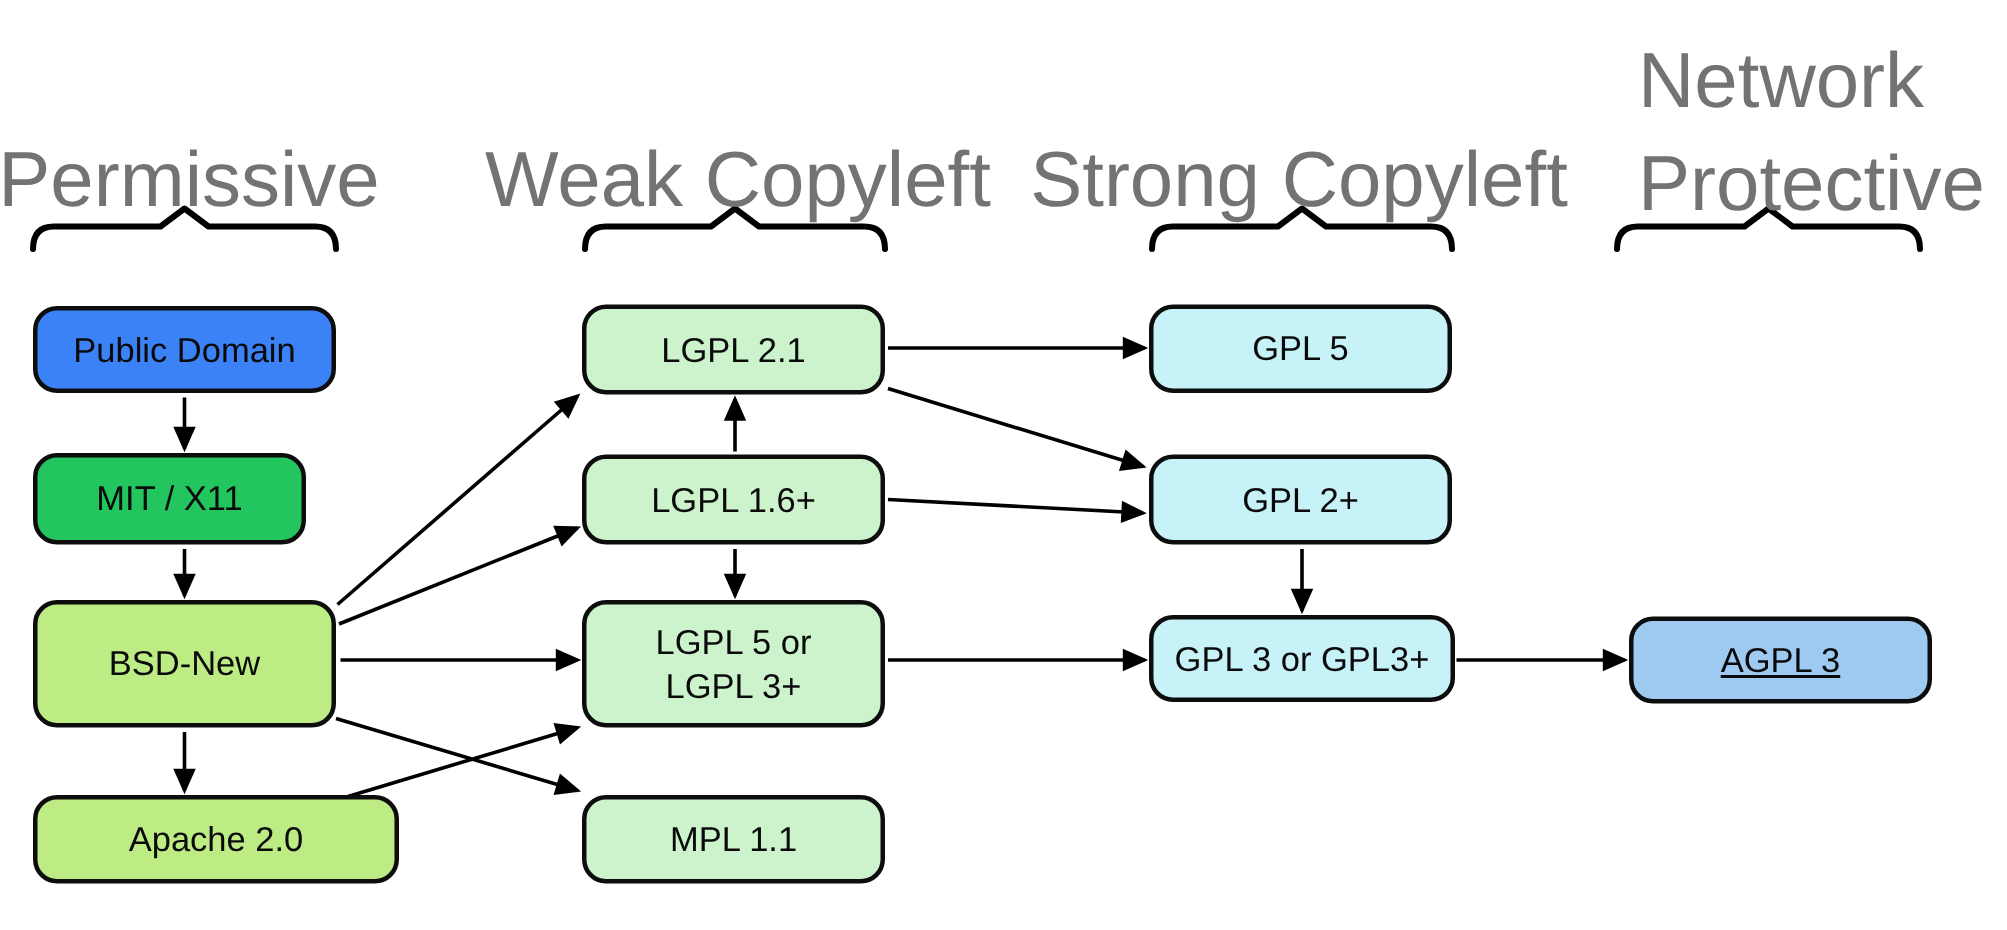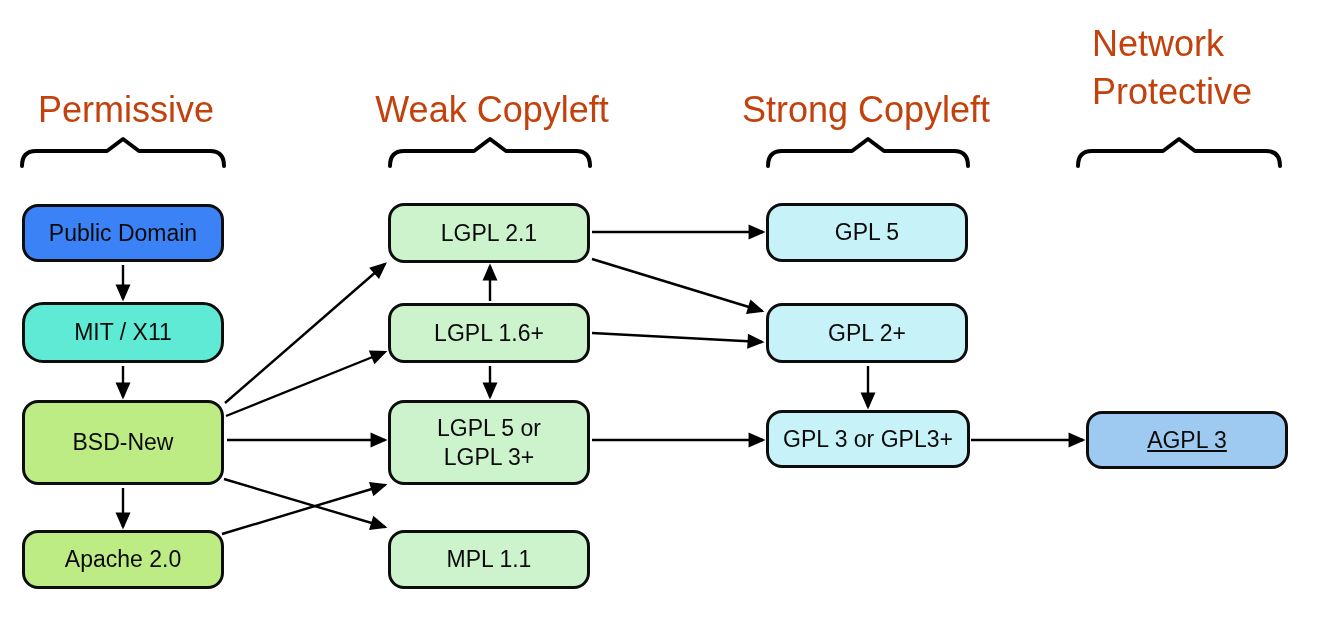--- a/index.html
+++ b/index.html
@@ -31,22 +31,22 @@
     align-items: center;
     justify-content: center;
     text-align: center;
     font-size: 23px;
     color: #0a0a0a;
     white-space: pre-line;
     line-height: 1.25;
   }
   .group-header {
     position: absolute;
-    font-size: 36px;
-    color: #c2410c;
+    font-size: 52px;
+    color: #737373;
     white-space: pre-line;
     line-height: 1.32;
     text-align: center;
   }
   .group-header.left-align {
     text-align: left;
     transform: none;
   }
   .group-header.centered {
     transform: translateX(-50%);
@@ -89,23 +89,23 @@
   </svg>
   <div id="headers">
       <div class="group-header centered" style="left: 126px; top: 86px;">Permissive</div>
       <div class="group-header centered" style="left: 492px; top: 86px;">Weak Copyleft</div>
       <div class="group-header centered" style="left: 866px; top: 86px;">Strong Copyleft</div>
       <div class="group-header left-align" style="left: 1092px; top: 20px;">Network
 Protective</div>
     </div>
   <div id="nodes">
       <div class="box" style="left: 22px; top: 204px; width: 202px; height: 58px; background: #3b82f6;"><span>Public Domain</span></div>
-      <div class="box" style="left: 22px; top: 302px; width: 202px; height: 61px; background: #5eead4; border-radius: 21px;"><span>MIT / X11</span></div>
+      <div class="box" style="left: 22px; top: 302px; width: 182px; height: 61px; background: #22c55e;"><span>MIT / X11</span></div>
       <div class="box" style="left: 22px; top: 400px; width: 202px; height: 85px; background: rgb(189, 235, 132);"><span>BSD-New</span></div>
-      <div class="box" style="left: 22px; top: 530px; width: 202px; height: 59px; background: rgb(189, 235, 132);"><span>Apache 2.0</span></div>
+      <div class="box" style="left: 22px; top: 530px; width: 244px; height: 59px; background: rgb(189, 235, 132);"><span>Apache 2.0</span></div>
       <div class="box" style="left: 388px; top: 203px; width: 202px; height: 60px; background: rgb(205, 243, 205);"><span>LGPL 2.1</span></div>
       <div class="box" style="left: 388px; top: 303px; width: 202px; height: 60px; background: rgb(205, 243, 205);"><span>LGPL 1.6+</span></div>
       <div class="box" style="left: 388px; top: 400px; width: 202px; height: 85px; background: rgb(205, 243, 205);"><span>LGPL 5 or
 LGPL 3+</span></div>
       <div class="box" style="left: 388px; top: 530px; width: 202px; height: 59px; background: rgb(205, 243, 205);"><span>MPL 1.1</span></div>
       <div class="box" style="left: 766px; top: 203px; width: 202px; height: 59px; background: rgb(198, 242, 248);"><span>GPL 5</span></div>
       <div class="box" style="left: 766px; top: 303px; width: 202px; height: 60px; background: rgb(198, 242, 248);"><span>GPL 2+</span></div>
       <div class="box" style="left: 766px; top: 410px; width: 204px; height: 58px; background: rgb(198, 242, 248);"><span>GPL 3 or GPL3+</span></div>
       <div class="box" style="left: 1086px; top: 411px; width: 202px; height: 58px; background: rgb(158, 202, 242); text-decoration: underline;"><span>AGPL 3</span></div>
     </div>

